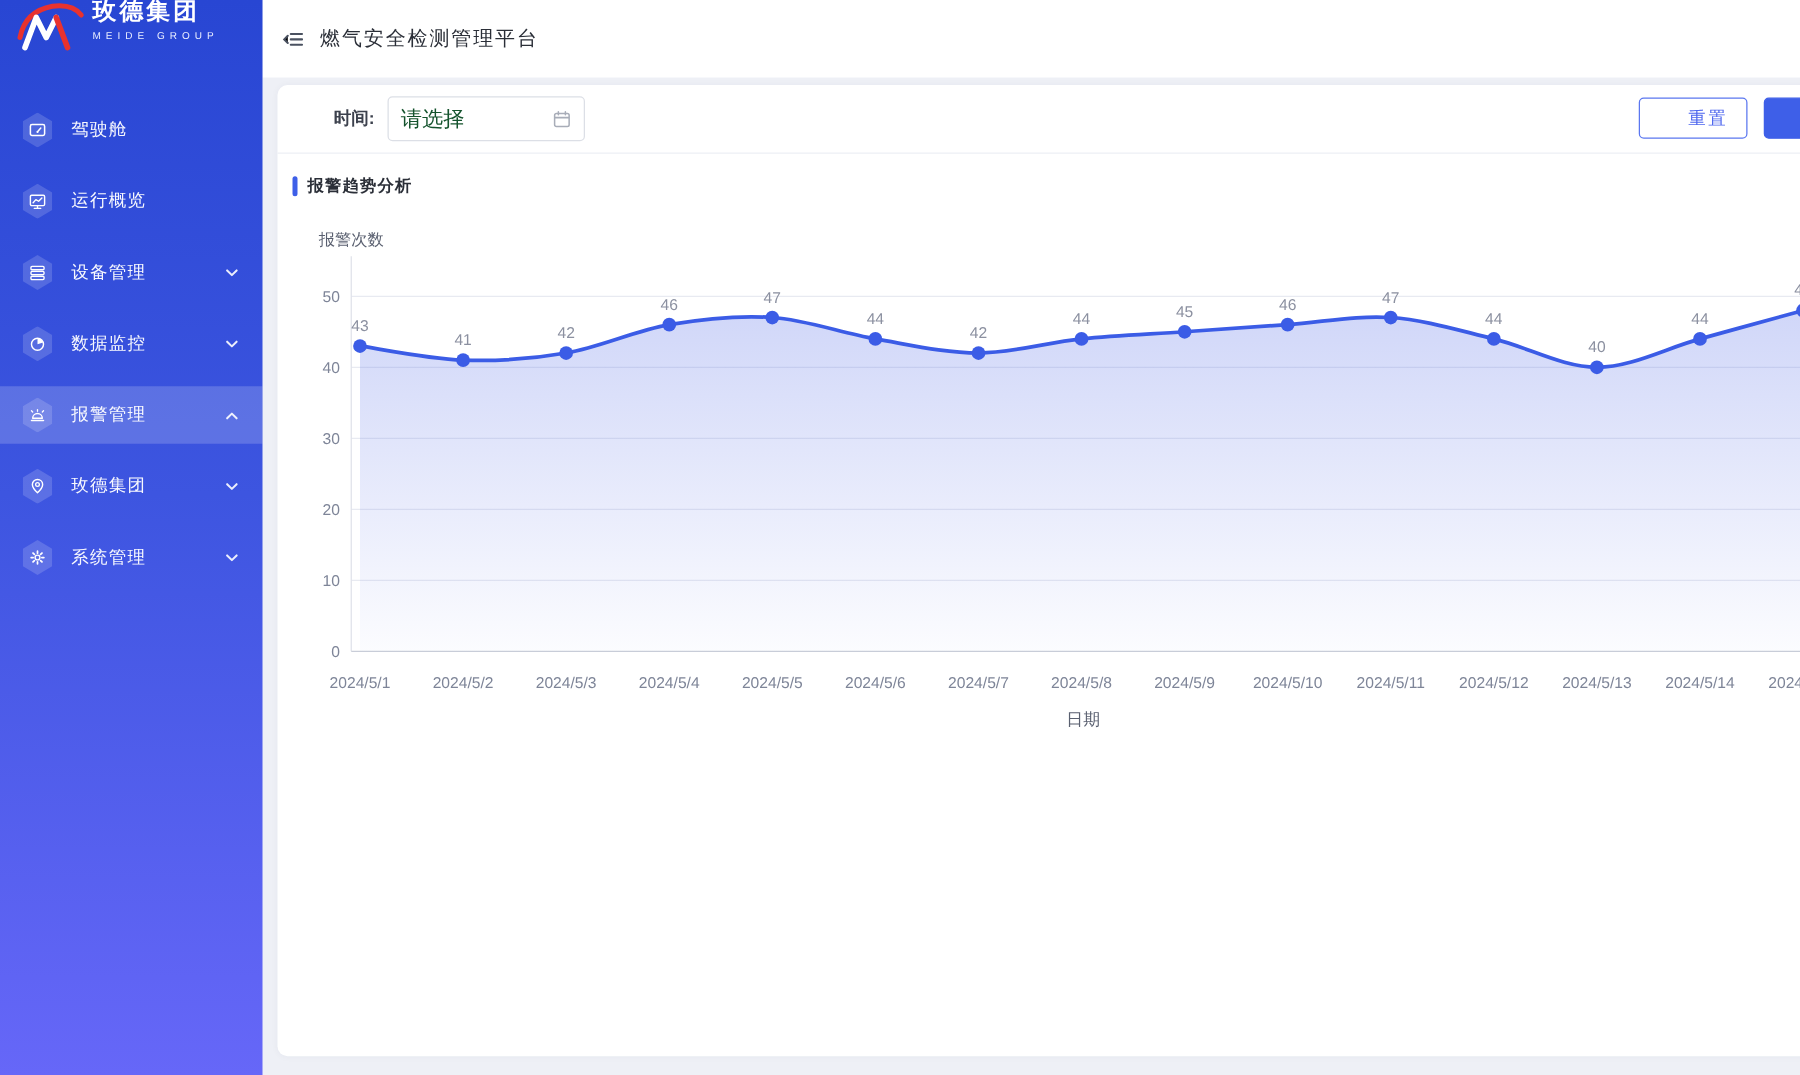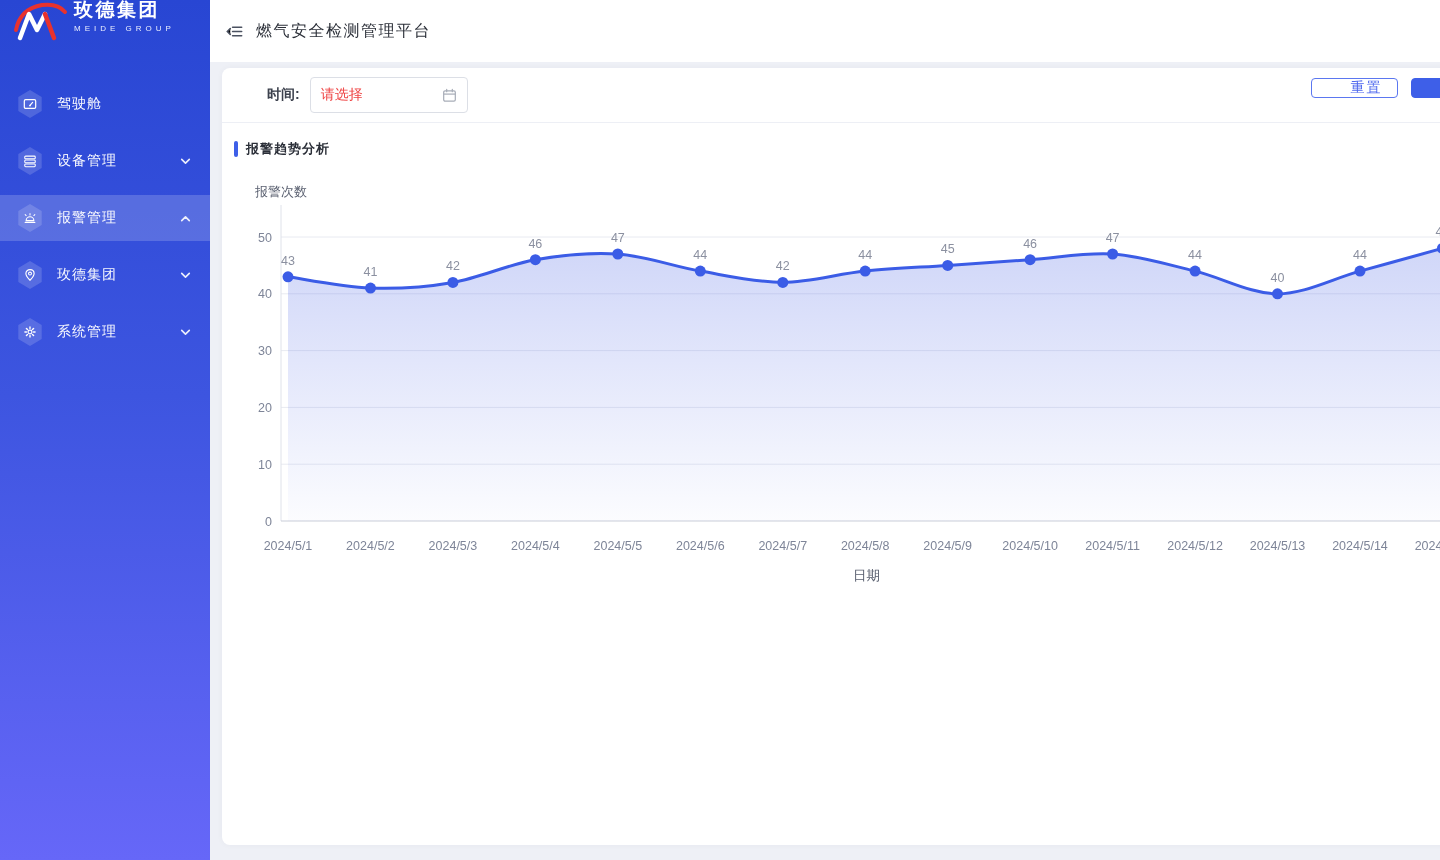--- a/index.html
+++ b/index.html
@@ -50,22 +50,22 @@
   }
   .filter-row {
     position:relative; height:55px; display:flex; align-items:center;
     padding-left:12px; border-bottom:1px solid #edeff5;
   }
   .filter-label { font-size:14px; font-weight:600; color:#3c414d;padding-left:33px; }
   .time-input {
     margin-left:10px; width:158px; height:36px; border:1px solid #dcdfe6; border-radius:4px;
     background:#fff; display:flex; align-items:center; padding:0 10px; cursor:text;
   }
-  .time-placeholder { flex:1; font-size:14px; color:#ef4444; }
-  .btn { position:absolute; top:10px; height:20px; border-radius:4px; font-size:14px;
+  .time-placeholder { flex:1; font-size:17px; color:#14532d; }
+  .btn { position:absolute; top:10px; height:33px; border-radius:4px; font-size:14px;
          font-family:"Liberation Sans",sans-serif; cursor:pointer; letter-spacing:2px;padding-left:24px; }
   .btn-reset { left:1089px; width:87px; background:#fff; border:1px solid #5b77f0; color:#4d66ee; }
   .btn-query { left:1189px; width:82px; background:#3e5fe8; border:1px solid #3e5fe8; color:#fff; }
   .section-head { display:flex; align-items:center; padding:17px 0 0 12px; }
   .accent-bar { width:4px; height:16px; border-radius:2px; background:#3e5fe8; margin-right:8px; }
   .section-title { font-size:13px; font-weight:bold; color:#2b2f38; letter-spacing:1px; }
   .chart-wrap { position:absolute; left:0; top:110px; width:1230px; height:435px; }
   svg text { font-family:"Liberation Sans", sans-serif; }
 </style>
 </head>
@@ -94,35 +94,60 @@
             <circle cx="8" cy="9.8" r="1" fill="#fff"></circle>
           </svg>
       </span>
       <span class="menu-label">驾驶舱</span>
       <svg class="chev hidden" viewBox="0 0 12 12">
           <polyline points="2.5,4 6,7.5 9.5,4" fill="none" stroke="#fff" stroke-width="1.5" stroke-linecap="round" stroke-linejoin="round"></polyline>
         </svg>
     </div>
 
 
+    <div class="menu-item">
+      <span class="hex">
+        <svg width="14" height="14" viewBox="0 0 16 16">
+            <rect x="1.5" y="2.5" width="13" height="9.5" rx="1.2" fill="none" stroke="#fff" stroke-width="1.3"></rect>
+            <polyline points="4,9.3 6.5,6.5 9,8 12,5" fill="none" stroke="#fff" stroke-width="1.3" stroke-linecap="round" stroke-linejoin="round"></polyline>
+            <path d="M8,12 V14 M5,14.5 H11" stroke="#fff" stroke-width="1.3" stroke-linecap="round"></path>
+          </svg>
+      </span>
+      <span class="menu-label">运行概览</span>
+      <svg class="chev hidden" viewBox="0 0 12 12">
+          <polyline points="2.5,4 6,7.5 9.5,4" fill="none" stroke="#fff" stroke-width="1.5" stroke-linecap="round" stroke-linejoin="round"></polyline>
+        </svg>
+    </div>
 
     <div class="menu-item">
       <span class="hex">
         <svg width="14" height="14" viewBox="0 0 16 16">
             <rect x="2" y="2.4" width="12" height="3.1" rx="1" fill="none" stroke="#fff" stroke-width="1.2"></rect>
             <rect x="2" y="6.9" width="12" height="3.1" rx="1" fill="none" stroke="#fff" stroke-width="1.2"></rect>
             <rect x="2" y="11.4" width="12" height="3.1" rx="1" fill="none" stroke="#fff" stroke-width="1.2"></rect>
           </svg>
       </span>
       <span class="menu-label">设备管理</span>
       <svg class="chev" viewBox="0 0 12 12">
           <polyline points="2.5,4 6,7.5 9.5,4" fill="none" stroke="#fff" stroke-width="1.5" stroke-linecap="round" stroke-linejoin="round"></polyline>
         </svg>
     </div>
 
+    <div class="menu-item">
+      <span class="hex">
+        <svg width="14" height="14" viewBox="0 0 16 16">
+            <circle cx="8" cy="8.5" r="5.5" fill="none" stroke="#fff" stroke-width="1.3"></circle>
+            <path d="M8,8.5 L8,3 A5.5,5.5 0 0 1 13.1,6.8 Z" fill="#fff"></path>
+          </svg>
+      </span>
+      <span class="menu-label">数据监控</span>
+      <svg class="chev" viewBox="0 0 12 12">
+          <polyline points="2.5,4 6,7.5 9.5,4" fill="none" stroke="#fff" stroke-width="1.5" stroke-linecap="round" stroke-linejoin="round"></polyline>
+        </svg>
+    </div>
 
     <div class="menu-item active">
       <span class="hex">
         <svg width="14" height="14" viewBox="0 0 16 16">
             <path d="M3.6,11 A4.4,4.4 0 0 1 12.4,11 Z" fill="none" stroke="#fff" stroke-width="1.3" stroke-linejoin="round"></path>
             <path d="M2.5,13 H13.5" stroke="#fff" stroke-width="1.3" stroke-linecap="round"></path>
             <path d="M8,4.6 V3 M3.6,5.2 L2.5,4.1 M12.4,5.2 L13.5,4.1" stroke="#fff" stroke-width="1.2" stroke-linecap="round"></path>
           </svg>
       </span>
       <span class="menu-label">报警管理</span>

